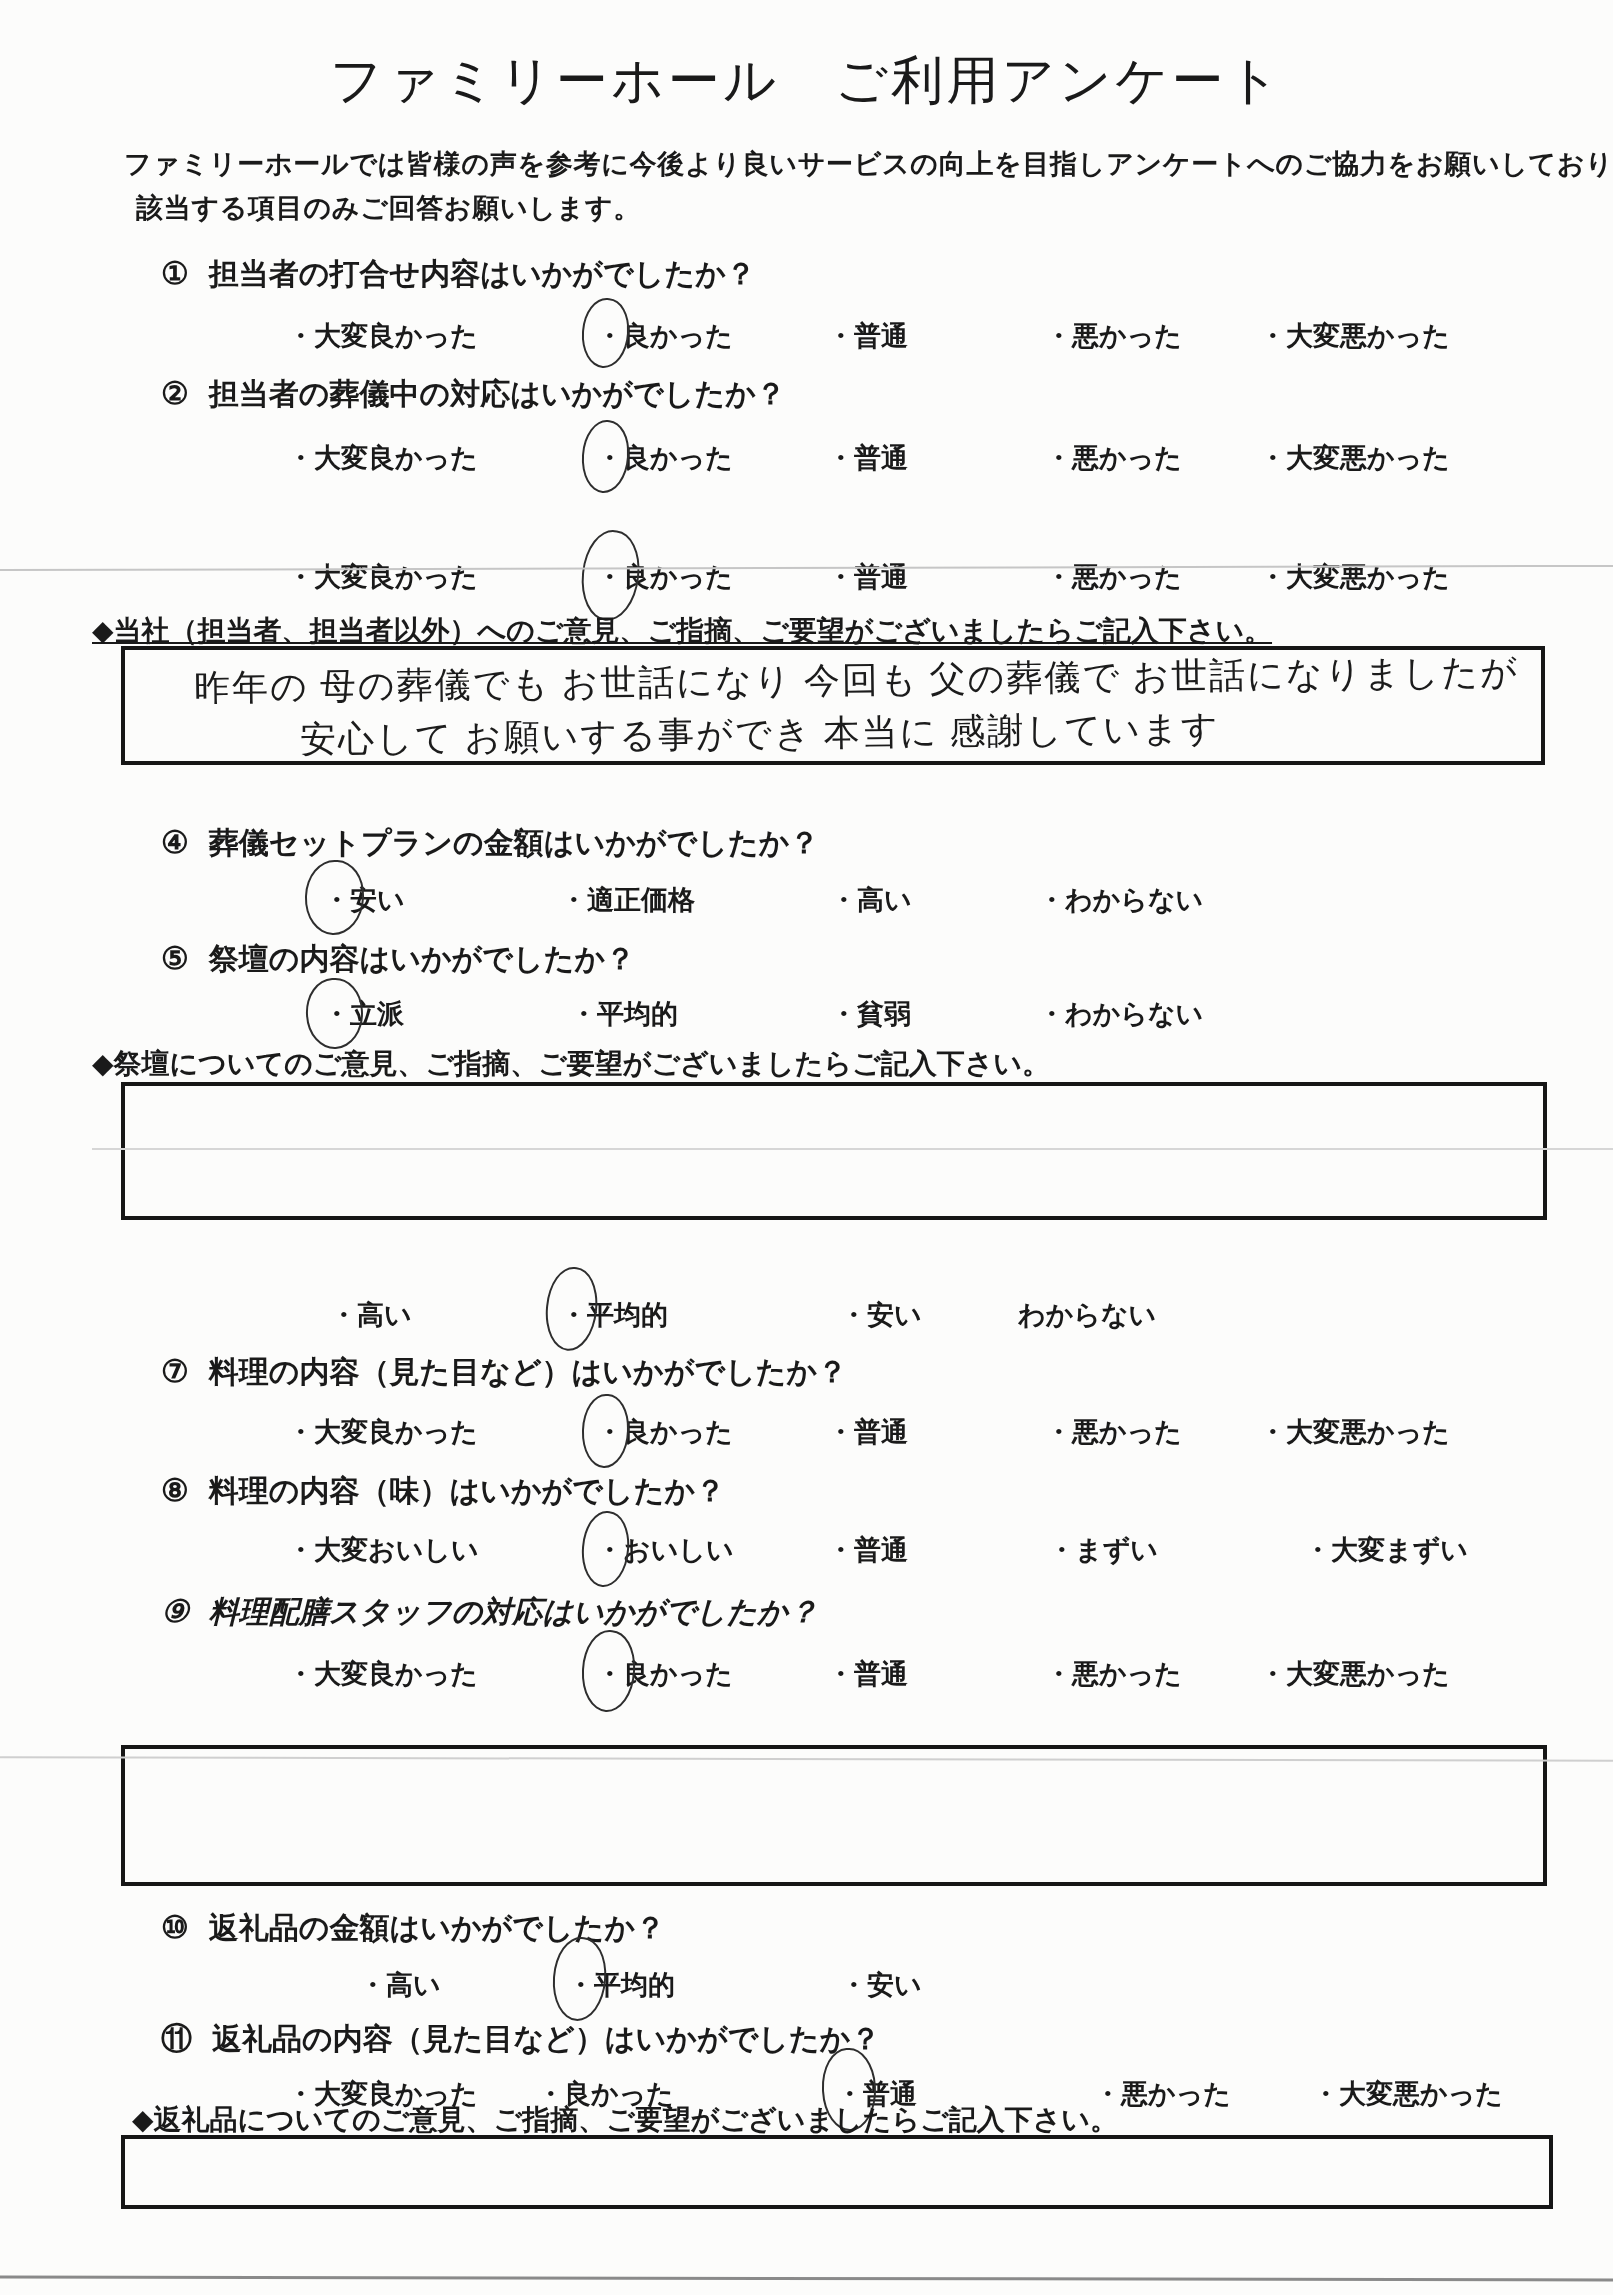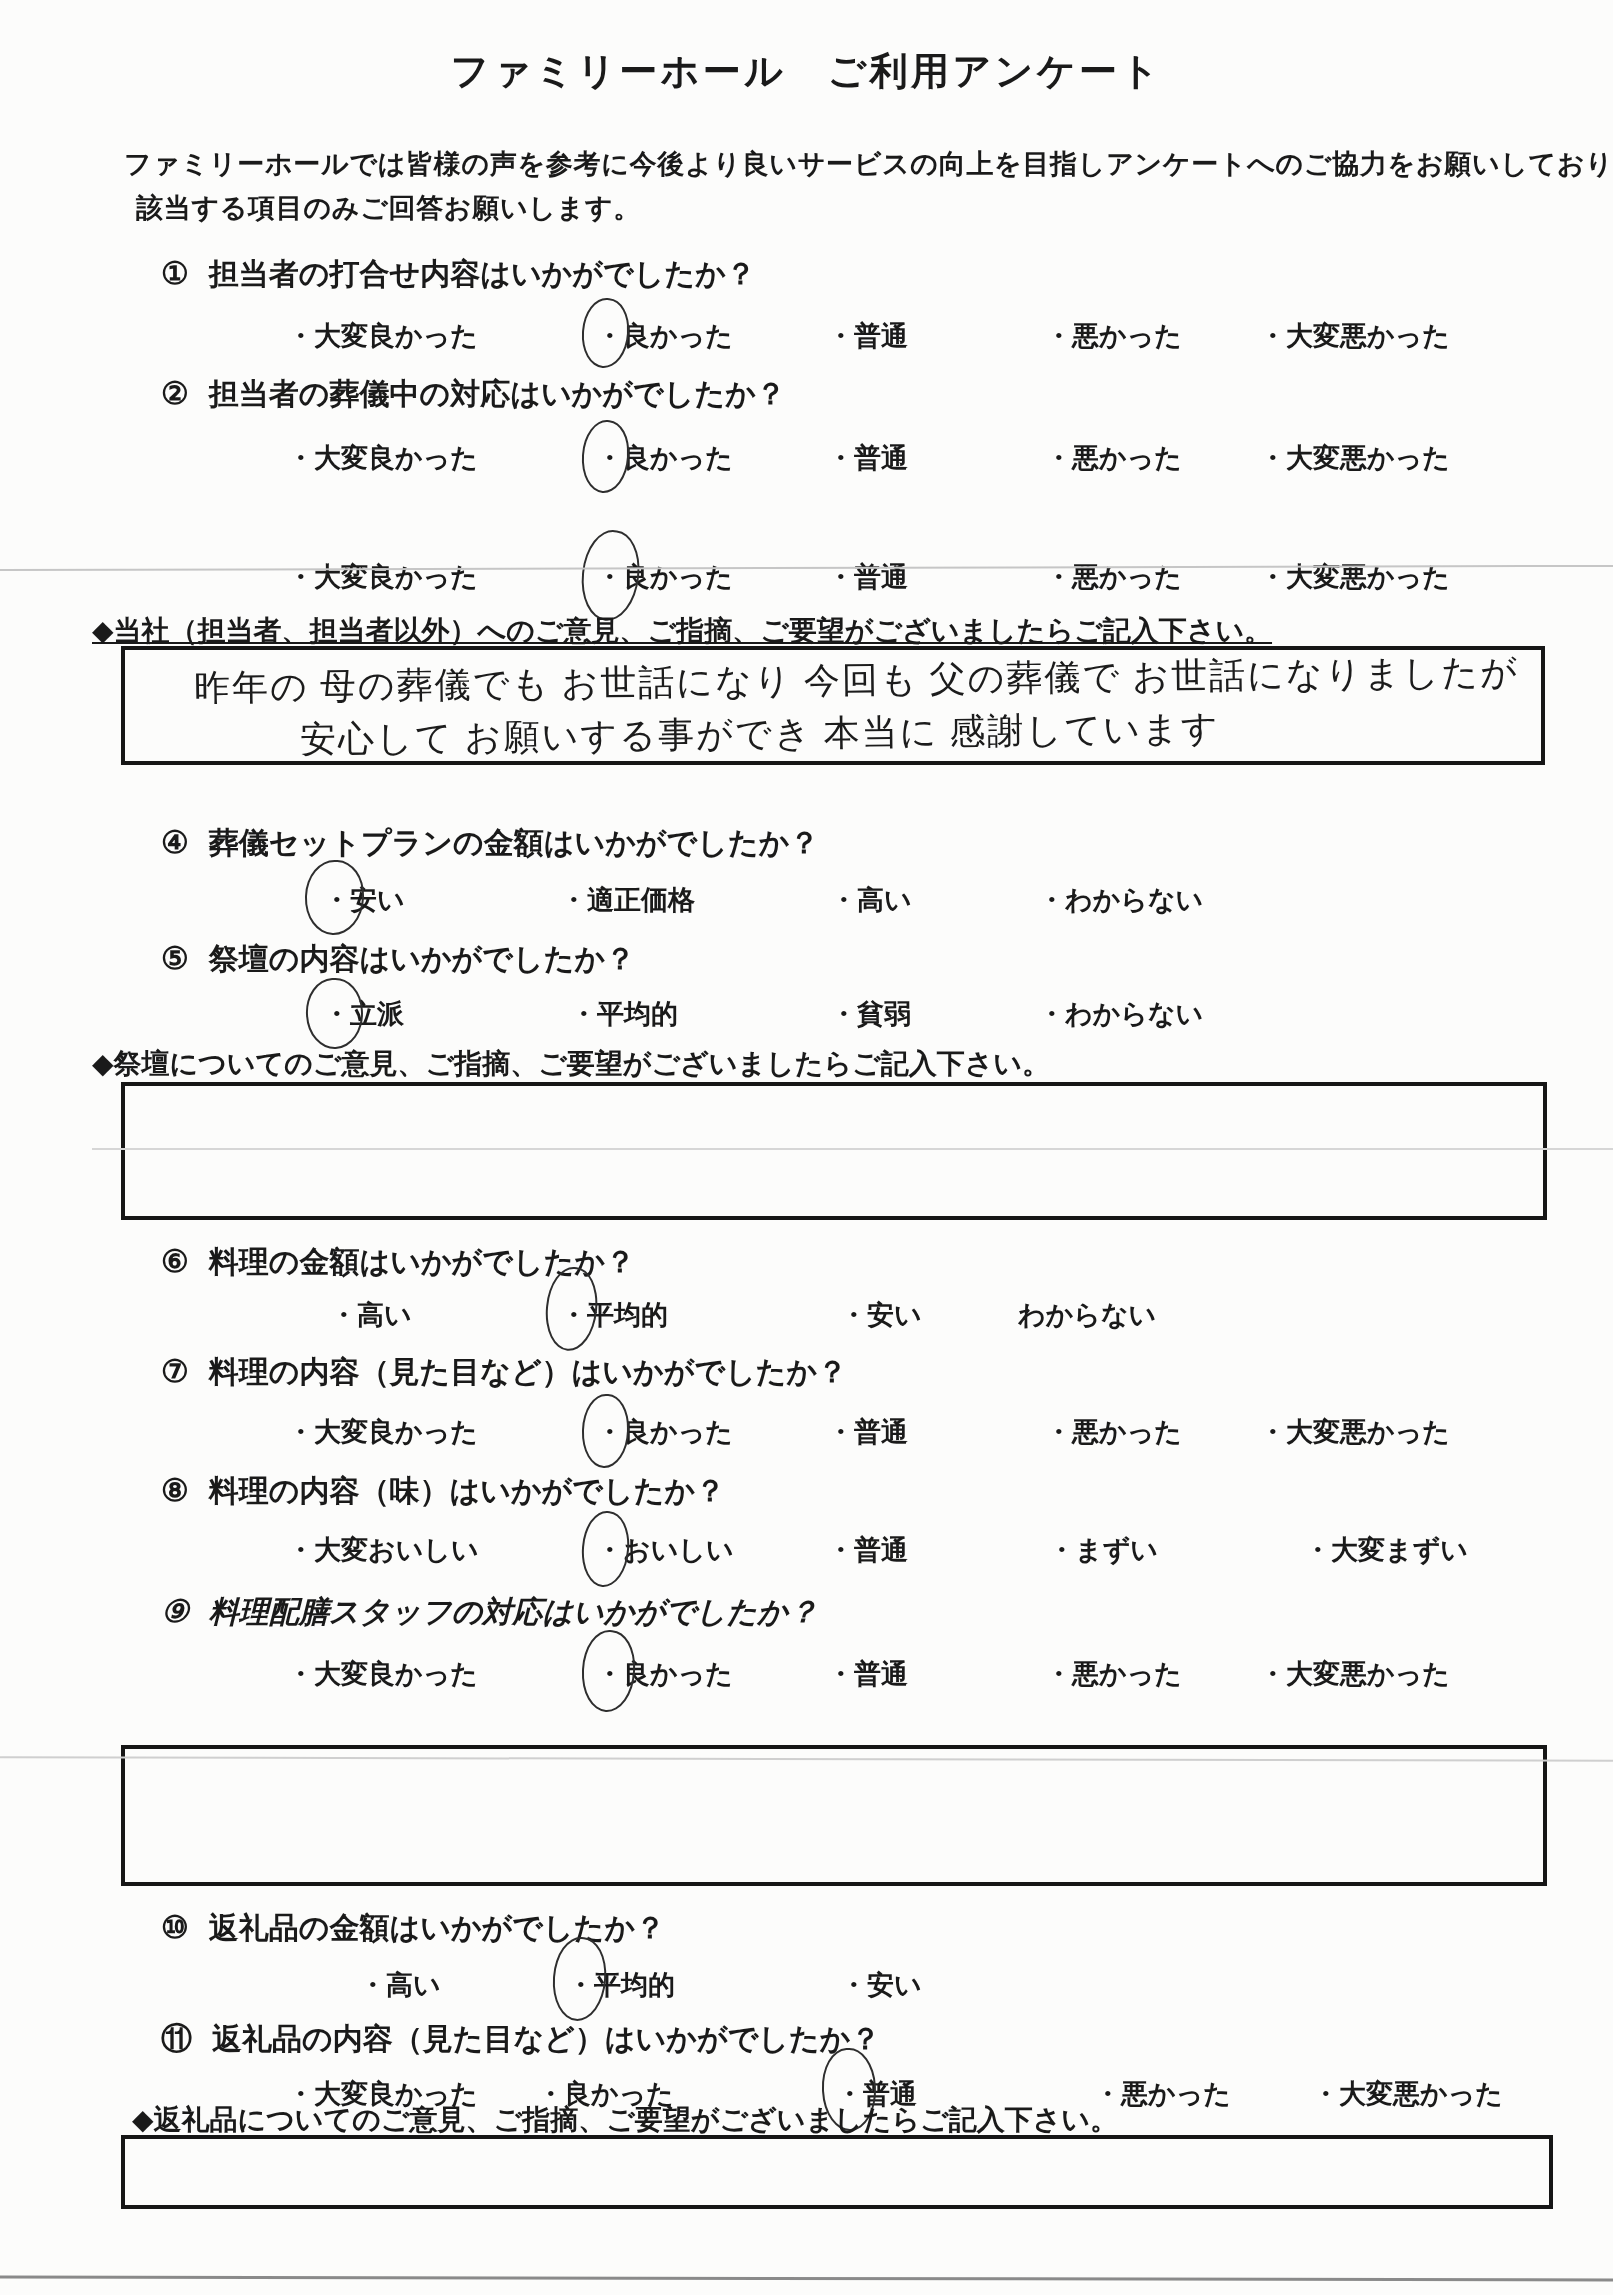--- a/index.html
+++ b/index.html
@@ -6,21 +6,21 @@
   #paper{
     position:relative;
     width:1613px;height:2295px;
     background:#fcfcfb;
     overflow:hidden;
     font-family:"Liberation Serif","DejaVu Serif",serif;
     color:#1a1a1a;
   }
   .title{
     position:absolute;top:46px;left:0;width:100%;
-    text-align:center;font-size:38px;font-weight:700;letter-spacing:3.3px;
+    text-align:center;font-size:52px;font-weight:400;letter-spacing:3.3px;
     white-space:nowrap;
   }
   .intro-line{
     position:absolute;left:124px;
     font-size:27px;font-weight:700;white-space:nowrap;letter-spacing:0.7px;
   }
   .q{position:absolute;left:129px;font-size:30px;font-weight:700;white-space:nowrap;margin-left:32px;}
   .q-num{display:inline-block;margin-right:20px;font-size:31px;}
   .opts{position:absolute;left:0;top:0;width:1613px;height:46px;}
   .opt{position:absolute;top:0;font-size:27px;font-weight:700;white-space:nowrap;}
@@ -102,23 +102,20 @@
     <span class="opt circled" style="left:323px;"><span class="circle" style="width:53px;height:67px;top:-18.5px;left:-17px;transform:rotate(-3deg);"></span><span>・立派</span></span>
     <span class="opt" style="left:570px;"><span>・平均的</span></span>
     <span class="opt" style="left:830px;"><span>・貧弱</span></span>
     <span class="opt" style="left:1038px;"><span>・わからない</span></span>
   </div>
 
   <div class="cmt-header" style="top:1045px;">◆祭壇についてのご意見、ご指摘、ご要望がございましたらご記入下さい。</div>
   <div class="cmt-box" style="top:1082px;width:1418px;height:130px;"></div>
   <div class="scanline" style="top:1148px;left:92px;width:1521px;background:#d6d6d6;"></div>
 
-  <div class="q" style="top:1242px;">
-    <span class="q-num">⑥</span><span>料理の金額はいかがでしたか？</span>
-  </div>
   <div class="opts" style="top:1297px;">
     <span class="opt" style="left:330px;"><span>・高い</span></span>
     <span class="opt circled" style="left:560px;"><span class="circle" style="width:47px;height:80px;top:-30px;transform:rotate(5deg);"></span><span>・平均的</span></span>
     <span class="opt" style="left:840px;"><span>・安い</span></span>
     <span class="opt" style="left:1018px;"><span>わからない</span></span>
   </div>
 
   <div class="q" style="top:1352px;">
     <span class="q-num">⑦</span><span>料理の内容（見た目など）はいかがでしたか？</span>
   </div>

